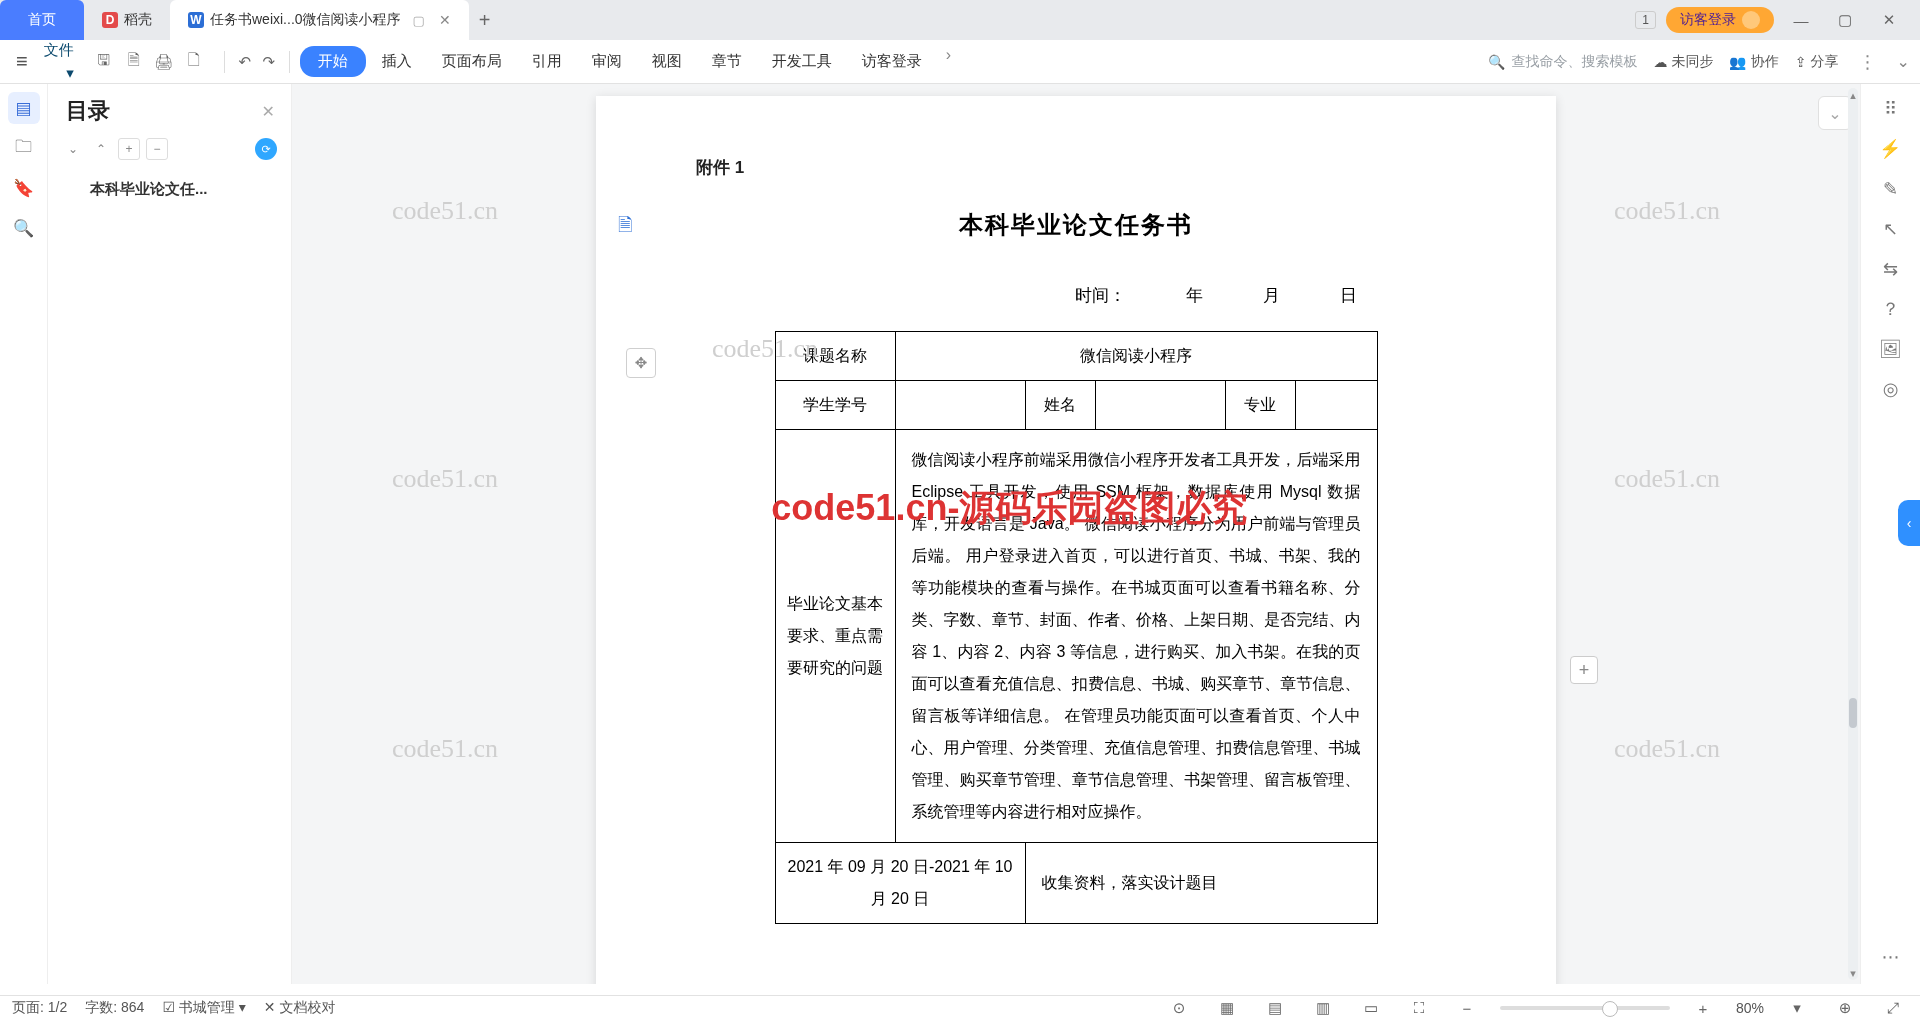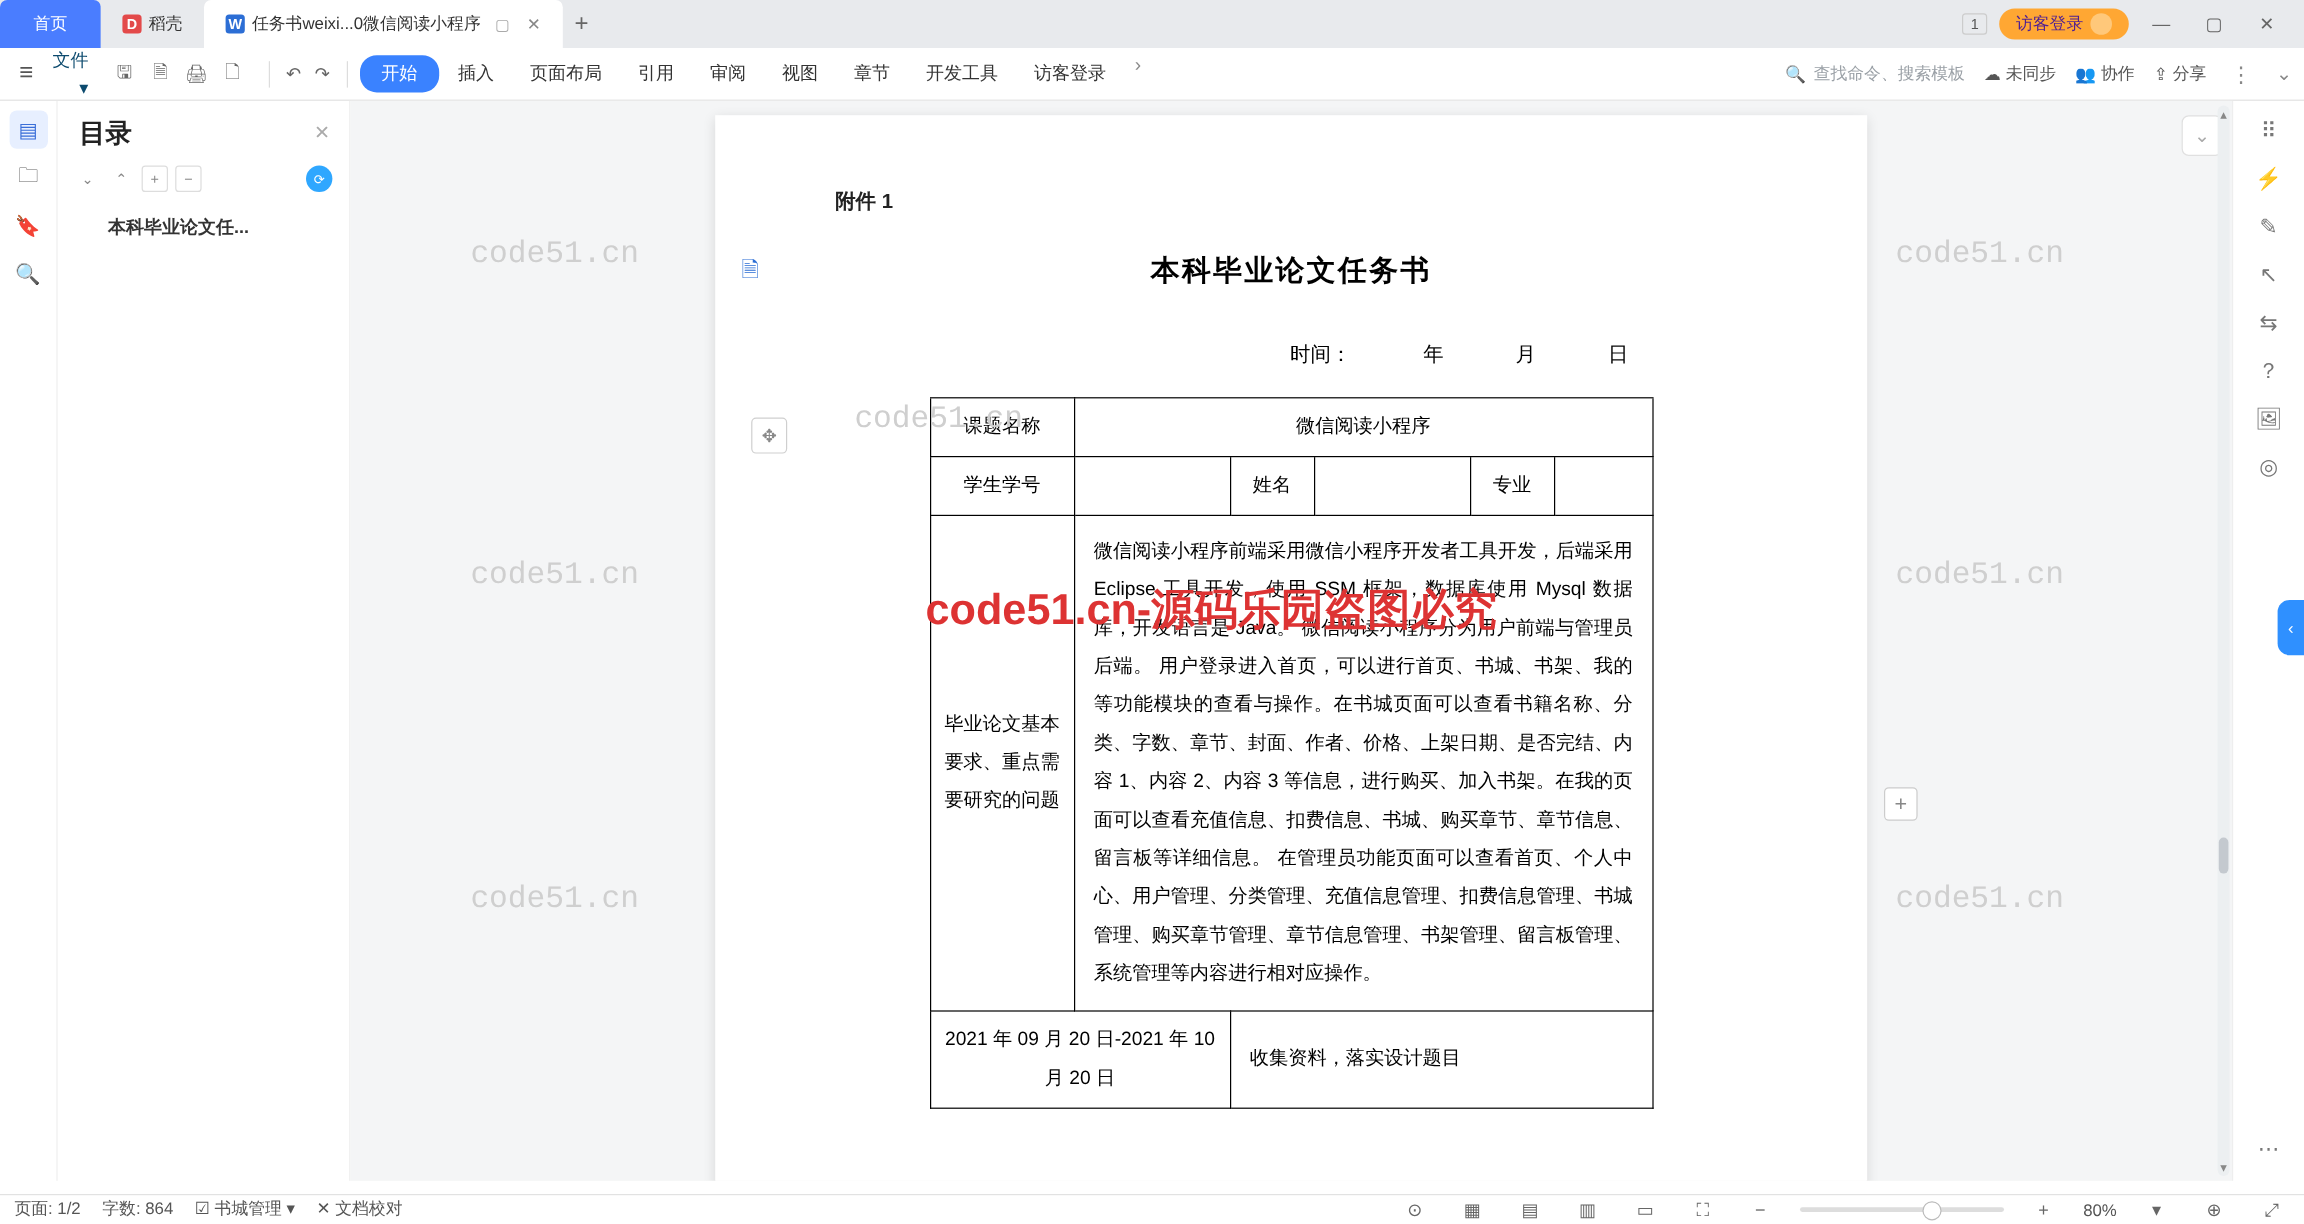--- a/index.html
+++ b/index.html
@@ -68,21 +68,21 @@
 .add-plus { position:absolute; right:-42px; top:560px; width:28px; height:28px; border:1px solid #ccc; border-radius:4px; background:#fff; display:flex; align-items:center; justify-content:center; color:#888; font-size:18px; }
 .smart-btn { position:absolute; right:8px; top:12px; width:34px; height:34px; border:1px solid #e0e0e0; border-radius:6px; background:#fff; display:flex; align-items:center; justify-content:center; color:#aaa; font-size:16px; }
 .doc-icon { position:absolute; left:22px; top:116px; color:#2c6ed5; font-size:18px; }
 .canvas-scroll { position:absolute; right:2px; top:4px; bottom:4px; width:10px; }
 .canvas-scroll .track { position:absolute; inset:0; background:#eceff1; border-radius:6px; }
 .canvas-scroll .thumb { position:absolute; left:1px; right:1px; top:610px; height:30px; background:#c4c9cf; border-radius:6px; }
 .canvas-scroll .up, .canvas-scroll .dn { position:absolute; left:0; right:0; height:14px; display:flex; align-items:center; justify-content:center; color:#888; font-size:11px; }
 .canvas-scroll .up { top:0; } .canvas-scroll .dn { bottom:0; }
 
 
-.wm { position:absolute; color:#cfcfcf; font-size:26px; pointer-events:none; font-family:Liberation Mono, monospace; }
+.wm { position:absolute; color:#cfcfcf; font-size:26px; pointer-events:none; font-family:Liberation Serif, serif; }
 .big-red { position:absolute; left:50%; transform:translateX(-64%); top:400px; color:#d33; font-size:36px; font-weight:600; pointer-events:none; white-space:nowrap; }
 
 
 .right-rail { position:absolute; right:0; top:84px; width:60px; bottom:36px; border-left:1px solid #eee; display:flex; flex-direction:column; align-items:center; padding-top:8px; gap:6px; }
 .rr-btn { width:34px; height:34px; display:flex; align-items:center; justify-content:center; color:#777; font-size:18px; border-radius:6px; }
 .rr-bottom { margin-top:auto; margin-bottom:10px; }
 .blue-tab { position:absolute; right:0; top:500px; width:22px; height:46px; background:#2f90ff; border-top-left-radius:10px; border-bottom-left-radius:10px; display:flex; align-items:center; justify-content:center; color:#fff; font-size:14px; }
 
 
 .status { position:absolute; left:0; right:0; bottom:0; height:25px; border-top:1px solid #e2e2e2; display:flex; align-items:center; padding:0 12px; font-size:14px; color:#555; gap:18px; background:#fff; }

